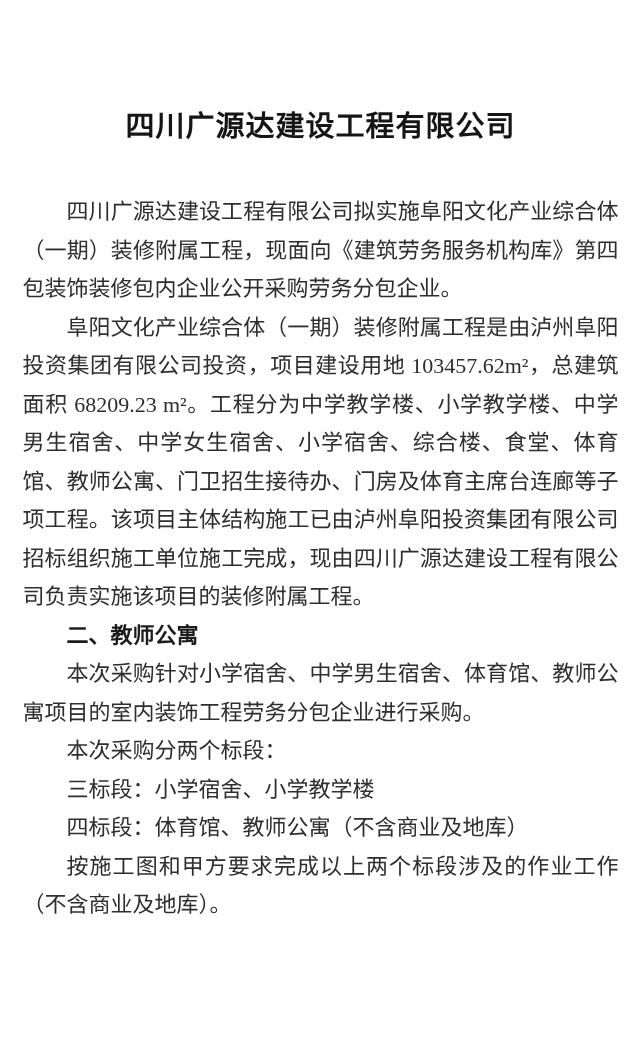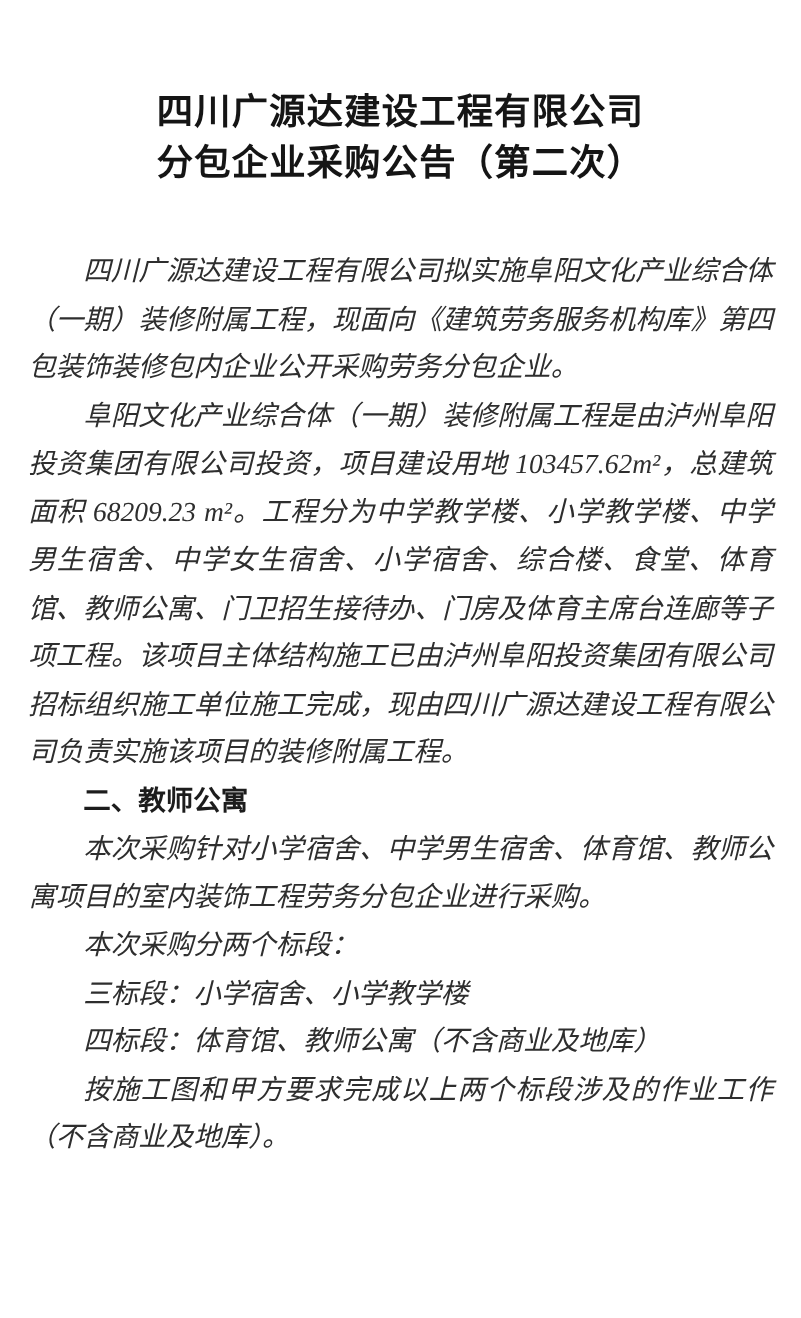--- a/index.html
+++ b/index.html
@@ -11,21 +11,21 @@
     position: relative;
     width: 641px;
     height: 1054px;
     margin: 0 auto;
     background: #ffffff;
     overflow: hidden;
     font-family: "Liberation Serif", "DejaVu Serif", serif;
     color: #2a2a2a;
   }
   .title-block {
-    padding-top: 70px;
+    padding-top: 106px;
     text-align: center;
     font-weight: 700;
     font-size: 29px;
     line-height: 41px;
     color: #151515;
     letter-spacing: 1px;
     font-family: "Liberation Serif", "DejaVu Serif", serif;
   }
   .content {
     width: 596px;
@@ -33,41 +33,39 @@
     font-size: 22px;
     line-height: 38.5px;
     text-align: justify;
     text-justify: inter-ideograph;
     color: #2e2e2e;
   }
   .content p {
     margin: 0;
     padding: 0;
     text-indent: 2em;
-    font-style: italic;
   }
   .content h2 {
     margin: 0;
     padding: 0;
     text-indent: 2em;
     font-size: 22px;
     line-height: 38.5px;
     font-weight: 700;
     color: #1c1c1c;
     font-family: "Liberation Sans", "DejaVu Sans", sans-serif;
   }
 </style>
 </head>
 <body>
 
 <div class="page">
 
   <div class="title-block">
     <div>四川广源达建设工程有限公司</div>
-    <div>分包企业采购公告（第二次）</div>
   </div>
 
   <div class="content">
     <p>四川广源达建设工程有限公司拟实施阜阳文化产业综合体（一期）装修附属工程，现面向《建筑劳务服务机构库》第四包装饰装修包内企业公开采购劳务分包企业。</p>
 
     <p>阜阳文化产业综合体（一期）装修附属工程是由泸州阜阳投资集团有限公司投资，项目建设用地 103457.62m²，总建筑面积 68209.23 m²。工程分为中学教学楼、小学教学楼、中学男生宿舍、中学女生宿舍、小学宿舍、综合楼、食堂、体育馆、教师公寓、门卫招生接待办、门房及体育主席台连廊等子项工程。该项目主体结构施工已由泸州阜阳投资集团有限公司招标组织施工单位施工完成，现由四川广源达建设工程有限公司负责实施该项目的装修附属工程。</p>
 
     <h2>二、教师公寓</h2>
     <p>本次采购针对小学宿舍、中学男生宿舍、体育馆、教师公寓项目的室内装饰工程劳务分包企业进行采购。</p>
     <p>本次采购分两个标段：</p>

